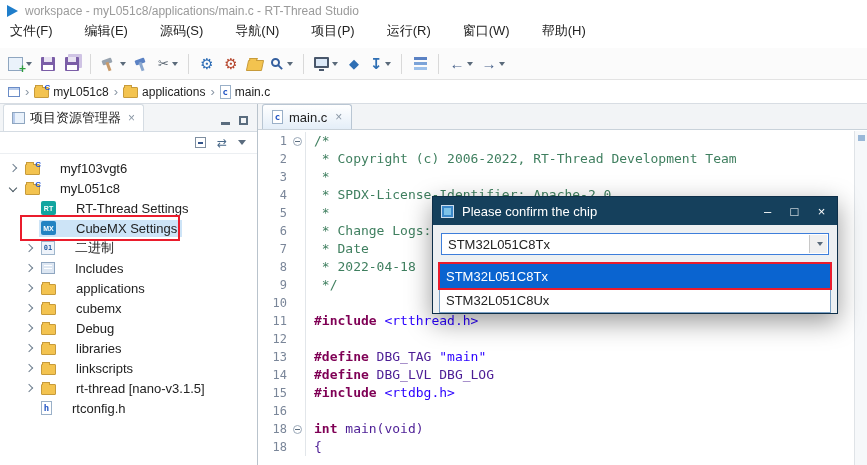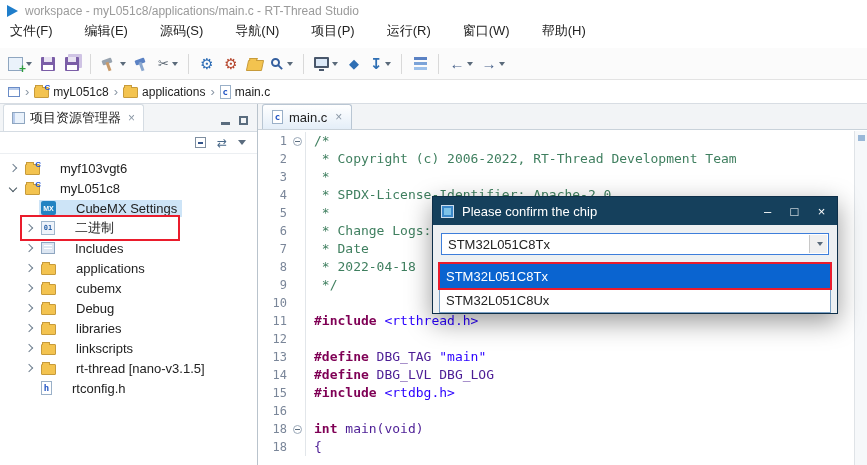--- a/index.html
+++ b/index.html
@@ -279,20 +279,27 @@
             <span class="chevbox">
               <span class="chev e"></span>
             </span>
             <span class="row-plain">
               <span class="ic i-project"></span>
               <span class="tlabel">myL051c8</span>
             </span>
           </div>
           <div class="trow d1">
             <span class="chevbox"></span>
+            <span class="row-plain">
+              <span class="ic i-rt">RT</span>
+              <span class="tlabel">RT-Thread Settings</span>
+            </span>
+          </div>
+          <div class="trow d1">
+            <span class="chevbox"></span>
             <span class="row-hl">
               <span class="ic i-mx">MX</span>
               <span class="tlabel">CubeMX Settings</span>
             </span>
           </div>
           <div class="trow d1">
             <span class="chevbox">
               <span class="chev c"></span>
             </span>
             <span class="row-plain">

